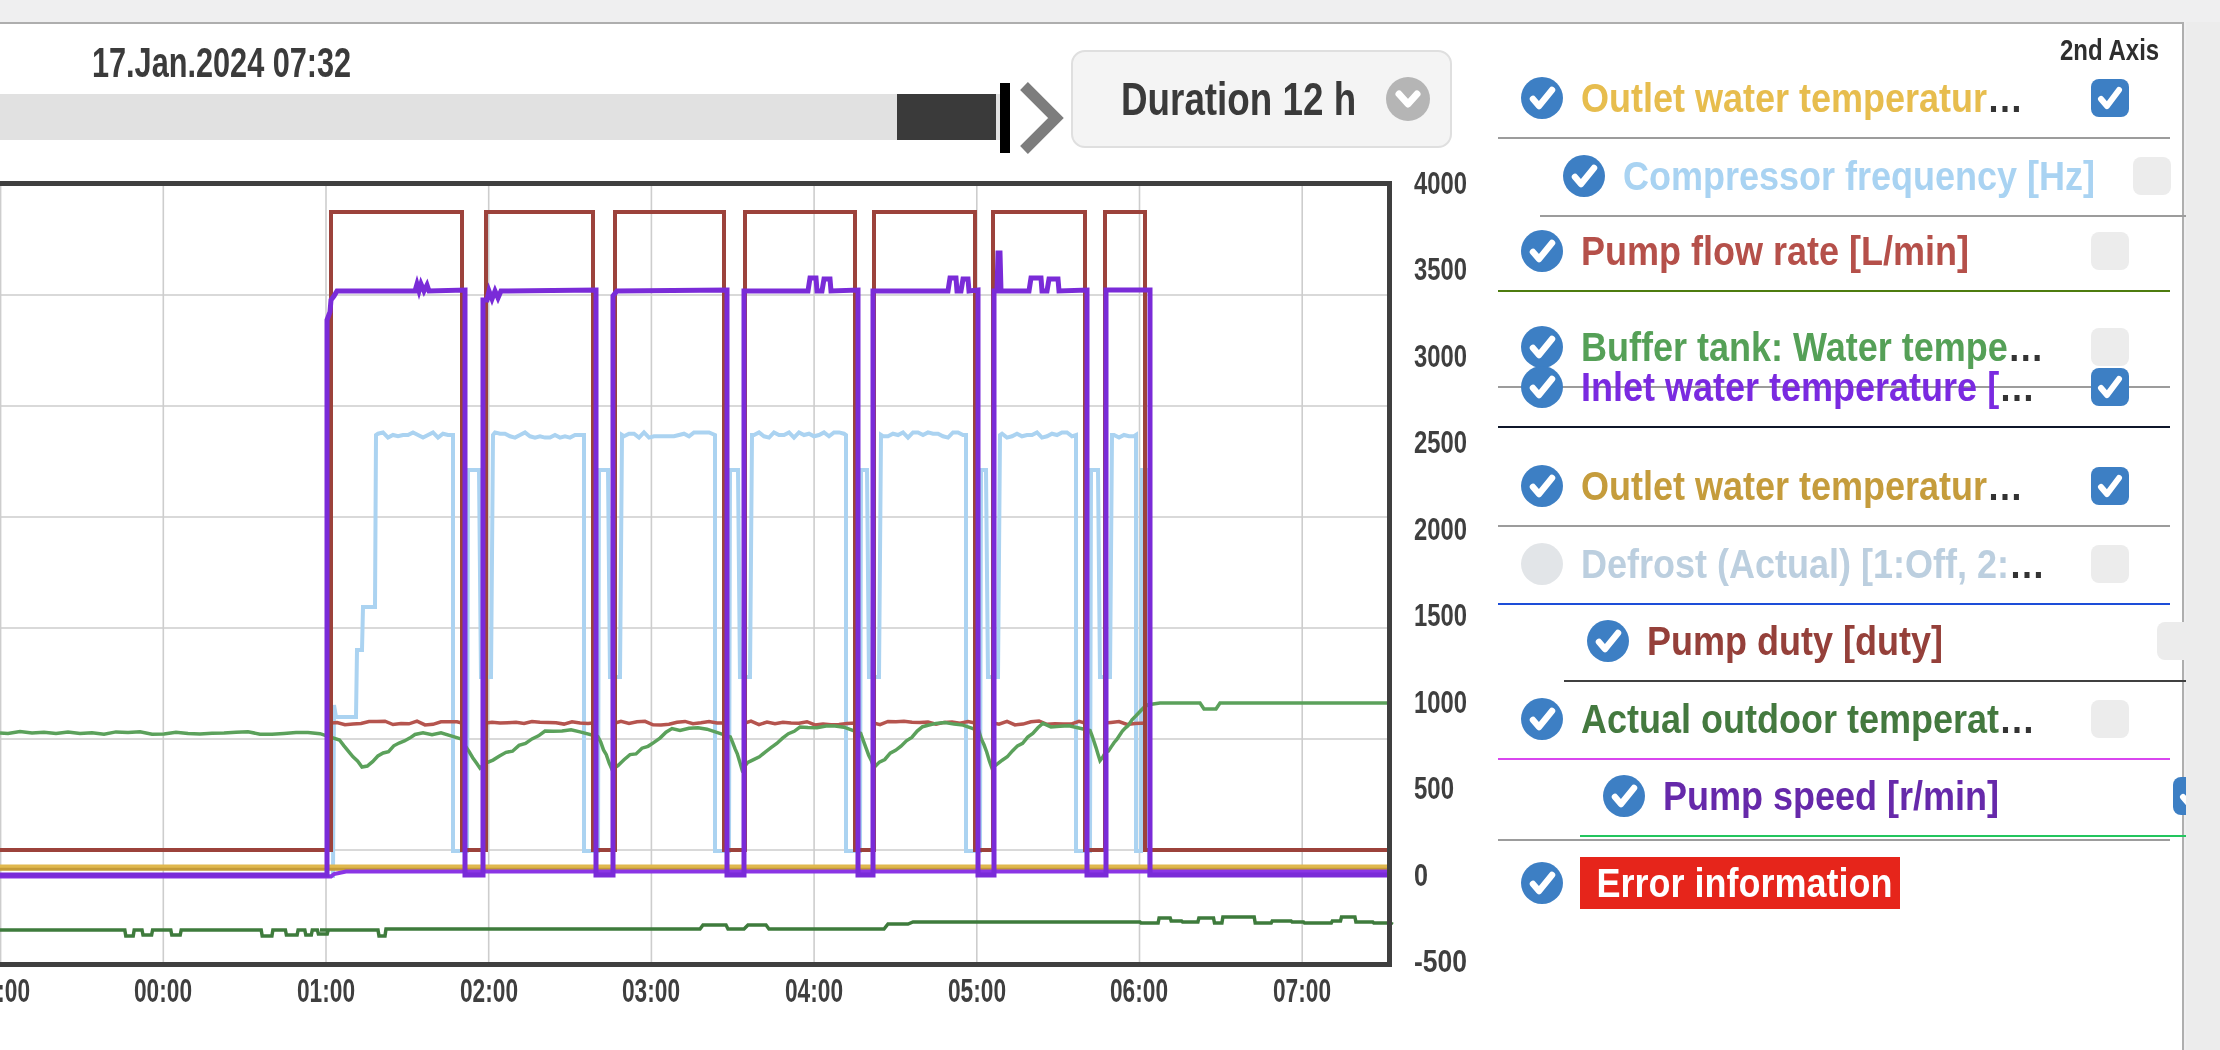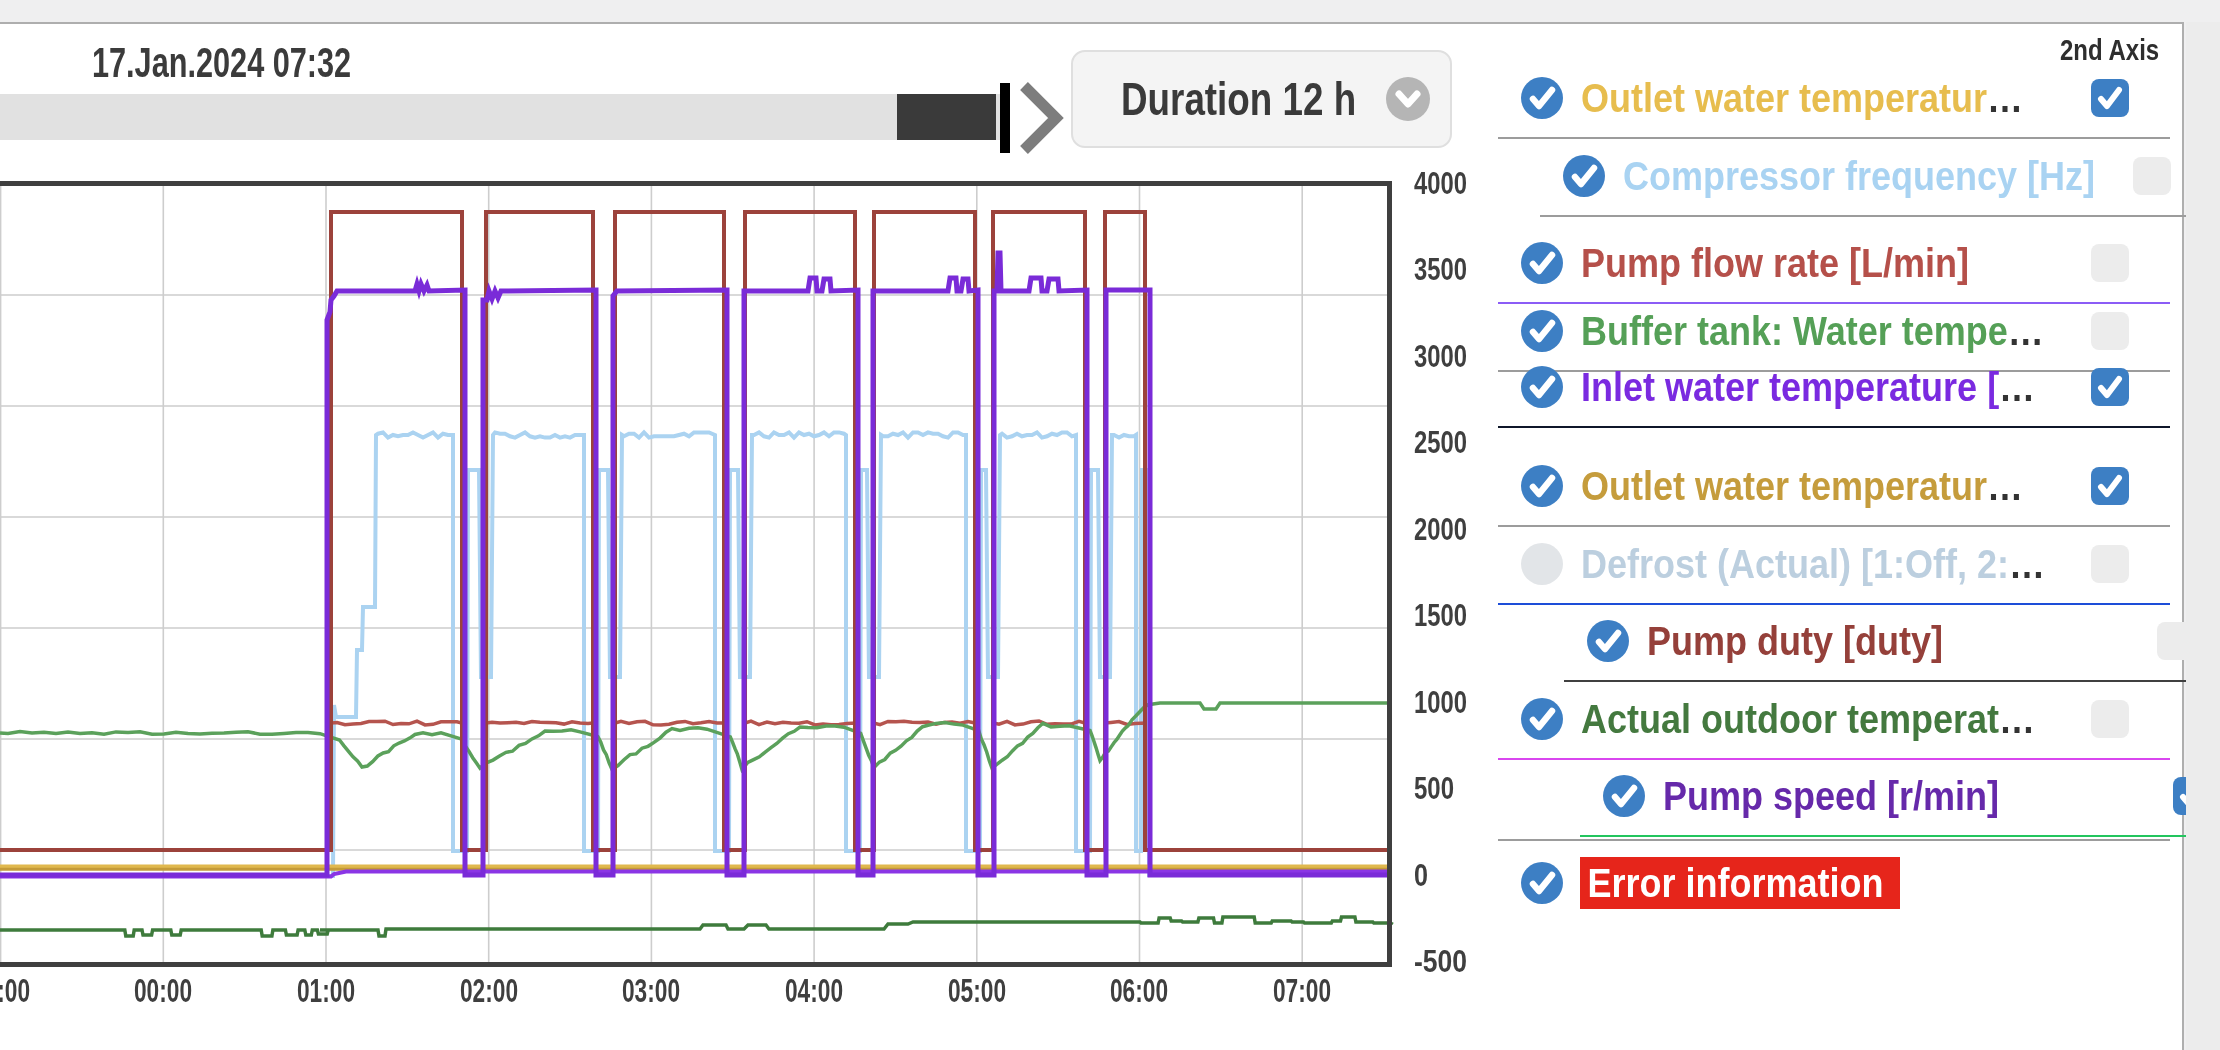--- a/index.html
+++ b/index.html
@@ -82,31 +82,31 @@
 <div class="abs" style="left:1540px;top:137px;width:672px;height:78px;border-bottom:2px solid #9c9c9c">
     <svg class="abs" style="left:23px;top:17.799999999999997px" width="42" height="42">
       <circle cx="21" cy="21" r="21" fill="#3d7fc4"></circle>
       <path d="M12 22 L18 29 L31 13" fill="none" stroke="#fff" stroke-width="6.5" stroke-linecap="round" stroke-linejoin="round"></path>
     </svg>
     <div class="abs" style="left:83px;top:0;height:78px;display:flex;align-items:center;font-size:40px;color:#a9d3f2;white-space:nowrap;transform:scaleX(0.9);transform-origin:left center">Compressor frequency [Hz]</div>
     <svg class="abs" style="left:593px;top:19.799999999999997px" width="38" height="38">
       <rect x="0" y="0" width="38" height="38" rx="8" fill="#ececec"></rect>
     </svg>
   </div>
-<div class="abs" style="left:1498px;top:224px;width:672px;height:78px;border-bottom:2px solid #8b5cf6">
+<div class="abs" style="left:1498px;top:212px;width:672px;height:78px;border-bottom:2px solid #4d7c0f">
     <svg class="abs" style="left:23px;top:17.799999999999997px" width="42" height="42">
       <circle cx="21" cy="21" r="21" fill="#3d7fc4"></circle>
       <path d="M12 22 L18 29 L31 13" fill="none" stroke="#fff" stroke-width="6.5" stroke-linecap="round" stroke-linejoin="round"></path>
     </svg>
     <div class="abs" style="left:83px;top:0;height:78px;display:flex;align-items:center;font-size:40px;color:#b5504a;white-space:nowrap;transform:scaleX(0.9);transform-origin:left center">Pump flow rate [L/min]</div>
     <svg class="abs" style="left:593px;top:19.799999999999997px" width="38" height="38">
       <rect x="0" y="0" width="38" height="38" rx="8" fill="#ececec"></rect>
     </svg>
   </div>
-<div class="abs" style="left:1498px;top:292px;width:672px;height:78px;border-bottom:2px solid #9c9c9c">
+<div class="abs" style="left:1498px;top:308px;width:672px;height:78px;border-bottom:2px solid #9c9c9c">
     <svg class="abs" style="left:23px;top:17.799999999999997px" width="42" height="42">
       <circle cx="21" cy="21" r="21" fill="#3d7fc4"></circle>
       <path d="M12 22 L18 29 L31 13" fill="none" stroke="#fff" stroke-width="6.5" stroke-linecap="round" stroke-linejoin="round"></path>
     </svg>
     <div class="abs" style="left:83px;top:0;height:78px;display:flex;align-items:center;font-size:40px;color:#55a057;white-space:nowrap;transform:scaleX(0.9);transform-origin:left center">Buffer tank: Water tempe<span style="color:#333">…</span></div>
     <svg class="abs" style="left:593px;top:19.799999999999997px" width="38" height="38">
       <rect x="0" y="0" width="38" height="38" rx="8" fill="#ececec"></rect>
     </svg>
   </div>
 <div class="abs" style="left:1498px;top:348px;width:672px;height:78px;border-bottom:2px solid #0f172a">
@@ -170,17 +170,17 @@
       <rect x="0" y="0" width="38" height="38" rx="8" fill="#3d7fc4"></rect>
       <path d="M10 20 L16 27 L28 11" fill="none" stroke="#fff" stroke-width="6" stroke-linecap="round" stroke-linejoin="round"></path>
     </svg>
   </div>
 <div class="abs" style="left:1498px;top:839px;width:672px;height:0;border-top:2px solid #9c9c9c"></div>
 <div class="abs" style="left:1498px;top:835px;width:672px;height:90px">
     <svg class="abs" style="left:23px;top:26.999999999999886px" width="42" height="42">
       <circle cx="21" cy="21" r="21" fill="#3d7fc4"></circle>
       <path d="M12 22 L18 29 L31 13" fill="none" stroke="#fff" stroke-width="6.5" stroke-linecap="round" stroke-linejoin="round"></path>
     </svg>
-    <div class="abs" style="left:82px;top:22px;width:320px;height:52px;background:#e6251b;display:flex;align-items:center;justify-content:flex-end;font-size:40px;color:#fff;white-space:nowrap">
+    <div class="abs" style="left:82px;top:22px;width:320px;height:52px;background:#e6251b;display:flex;align-items:center;justify-content:flex-start;font-size:40px;color:#fff;white-space:nowrap">
       <span style="display:inline-block;transform:scaleX(0.9)">Error information</span>
     </div>
   </div>
 <div class="abs" style="left:2186px;top:22px;width:34px;height:1028px;background:#ececec"></div>
 
 </body></html>

